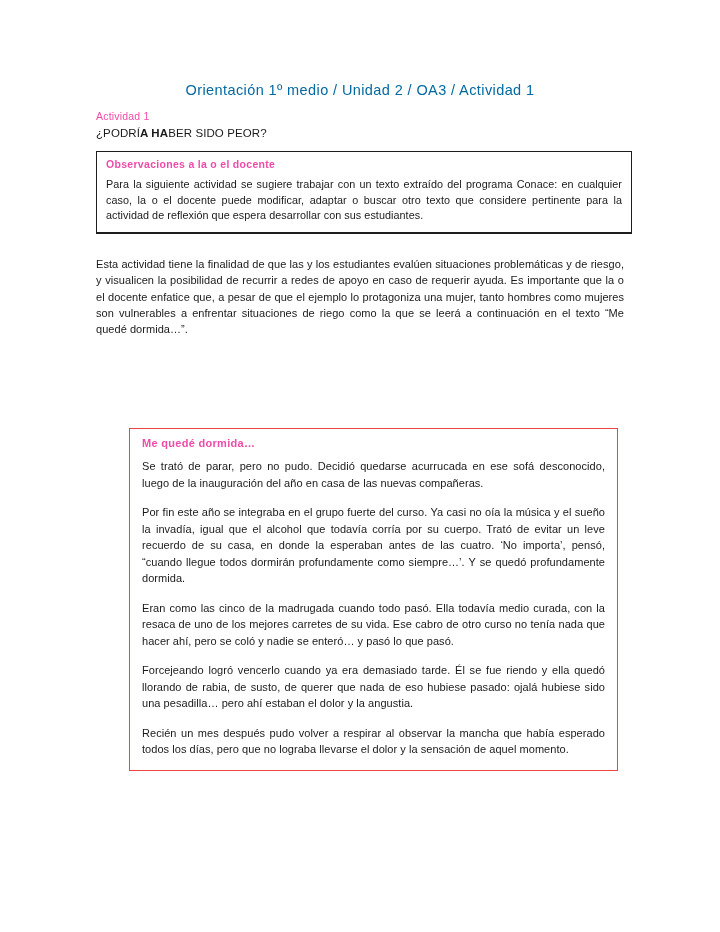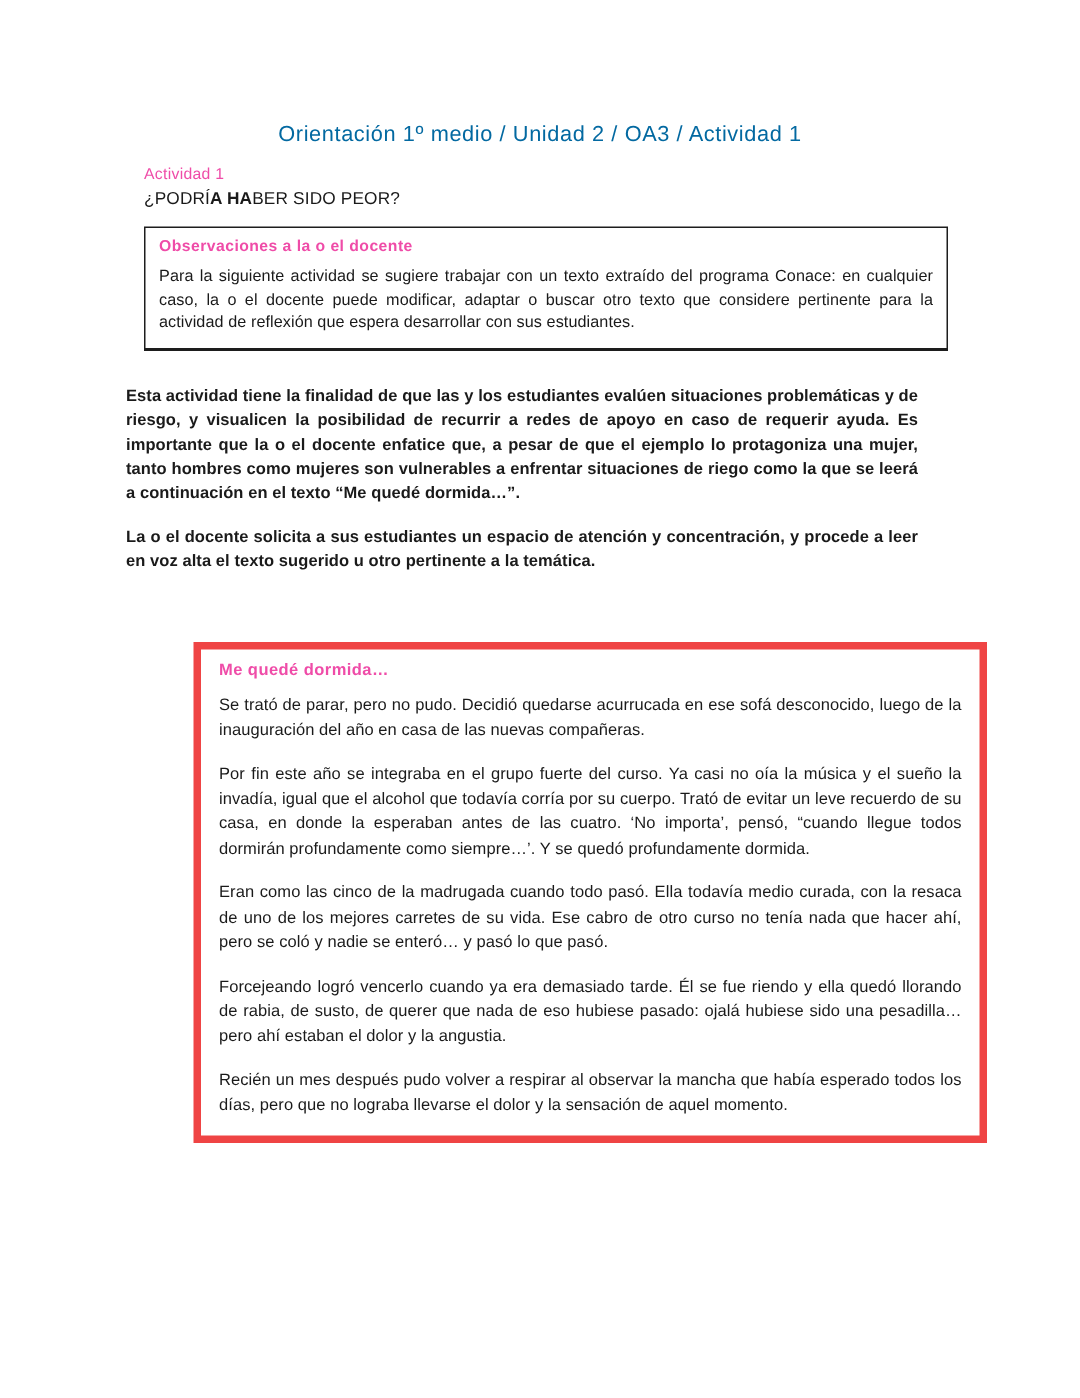--- a/index.html
+++ b/index.html
@@ -84,40 +84,39 @@
     font-size: 10.8px;
     line-height: 15.5px;
     color: #1a1a1a;
     text-align: justify;
     letter-spacing: 0.05px;
   }
 
   
   .intro {
     position: absolute;
-    left: 84px;
+    left: 96px;
     width: 528px;
     font-size: 11px;
     line-height: 16.3px;
     color: #1a1a1a;
     text-align: justify;
     letter-spacing: 0.05px;
-    font-weight: bold;
   }
   .intro-1 { top: 256px; }
   .intro-2 { top: 350px; }
 
   
   .story-box {
     position: absolute;
     left: 129px;
     top: 428px;
-    width: 529px;
+    width: 489px;
     box-sizing: border-box;
-    border: 5px solid #ef4444;
+    border: 1px solid #ef4444;
     padding: 8px 12px 12px 12px;
     background: #ffffff;
   }
   .story-title {
     font-size: 11px;
     font-weight: bold;
     color: #ef4ca8;
     letter-spacing: 0.3px;
     margin-bottom: 9px;
   }
@@ -144,21 +143,20 @@
     <span>¿PODRÍ</span><span class="strong">A HA</span><span>BER SIDO PEOR?</span>
   </div>
 
   <div class="obs-box">
     <div class="obs-title">Observaciones a la o el docente</div>
     <div class="obs-body">Para la siguiente actividad se sugiere trabajar con un texto extraído del programa Conace: en cualquier caso, la o el docente puede modificar, adaptar o buscar otro texto que considere pertinente para la actividad de reflexión que espera desarrollar con sus estudiantes.</div>
   </div>
 
   <div class="intro intro-1">Esta actividad tiene la finalidad de que las y los estudiantes evalúen situaciones problemáticas y de riesgo, y visualicen la posibilidad de recurrir a redes de apoyo en caso de requerir ayuda. Es importante que la o el docente enfatice que, a pesar de que el ejemplo lo protagoniza una mujer, tanto hombres como mujeres son vulnerables a enfrentar situaciones de riego como la que se leerá a continuación en el texto “Me quedé dormida…”.</div>
 
-  <div class="intro intro-2">La o el docente solicita a sus estudiantes un espacio de atención y concentración, y procede a leer en voz alta el texto sugerido u otro pertinente a la temática.</div>
 
   <div class="story-box">
     <div class="story-title">Me quedé dormida…</div>
     <p class="story-p">Se trató de parar, pero no pudo. Decidió quedarse acurrucada en ese sofá desconocido, luego de la inauguración del año en casa de las nuevas compañeras.</p>
     <p class="story-p">Por fin este año se integraba en el grupo fuerte del curso. Ya casi no oía la música y el sueño la invadía, igual que el alcohol que todavía corría por su cuerpo. Trató de evitar un leve recuerdo de su casa, en donde la esperaban antes de las cuatro. ‘No importa’, pensó, “cuando llegue todos dormirán profundamente como siempre…’. Y se quedó profundamente dormida.</p>
     <p class="story-p">Eran como las cinco de la madrugada cuando todo pasó. Ella todavía medio curada, con la resaca de uno de los mejores carretes de su vida. Ese cabro de otro curso no tenía nada que hacer ahí, pero se coló y nadie se enteró… y pasó lo que pasó.</p>
     <p class="story-p">Forcejeando logró vencerlo cuando ya era demasiado tarde. Él se fue riendo y ella quedó llorando de rabia, de susto, de querer que nada de eso hubiese pasado: ojalá hubiese sido una pesadilla… pero ahí estaban el dolor y la angustia.</p>
     <p class="story-p">Recién un mes después pudo volver a respirar al observar la mancha que había esperado todos los días, pero que no lograba llevarse el dolor y la sensación de aquel momento.</p>
   </div>
 

